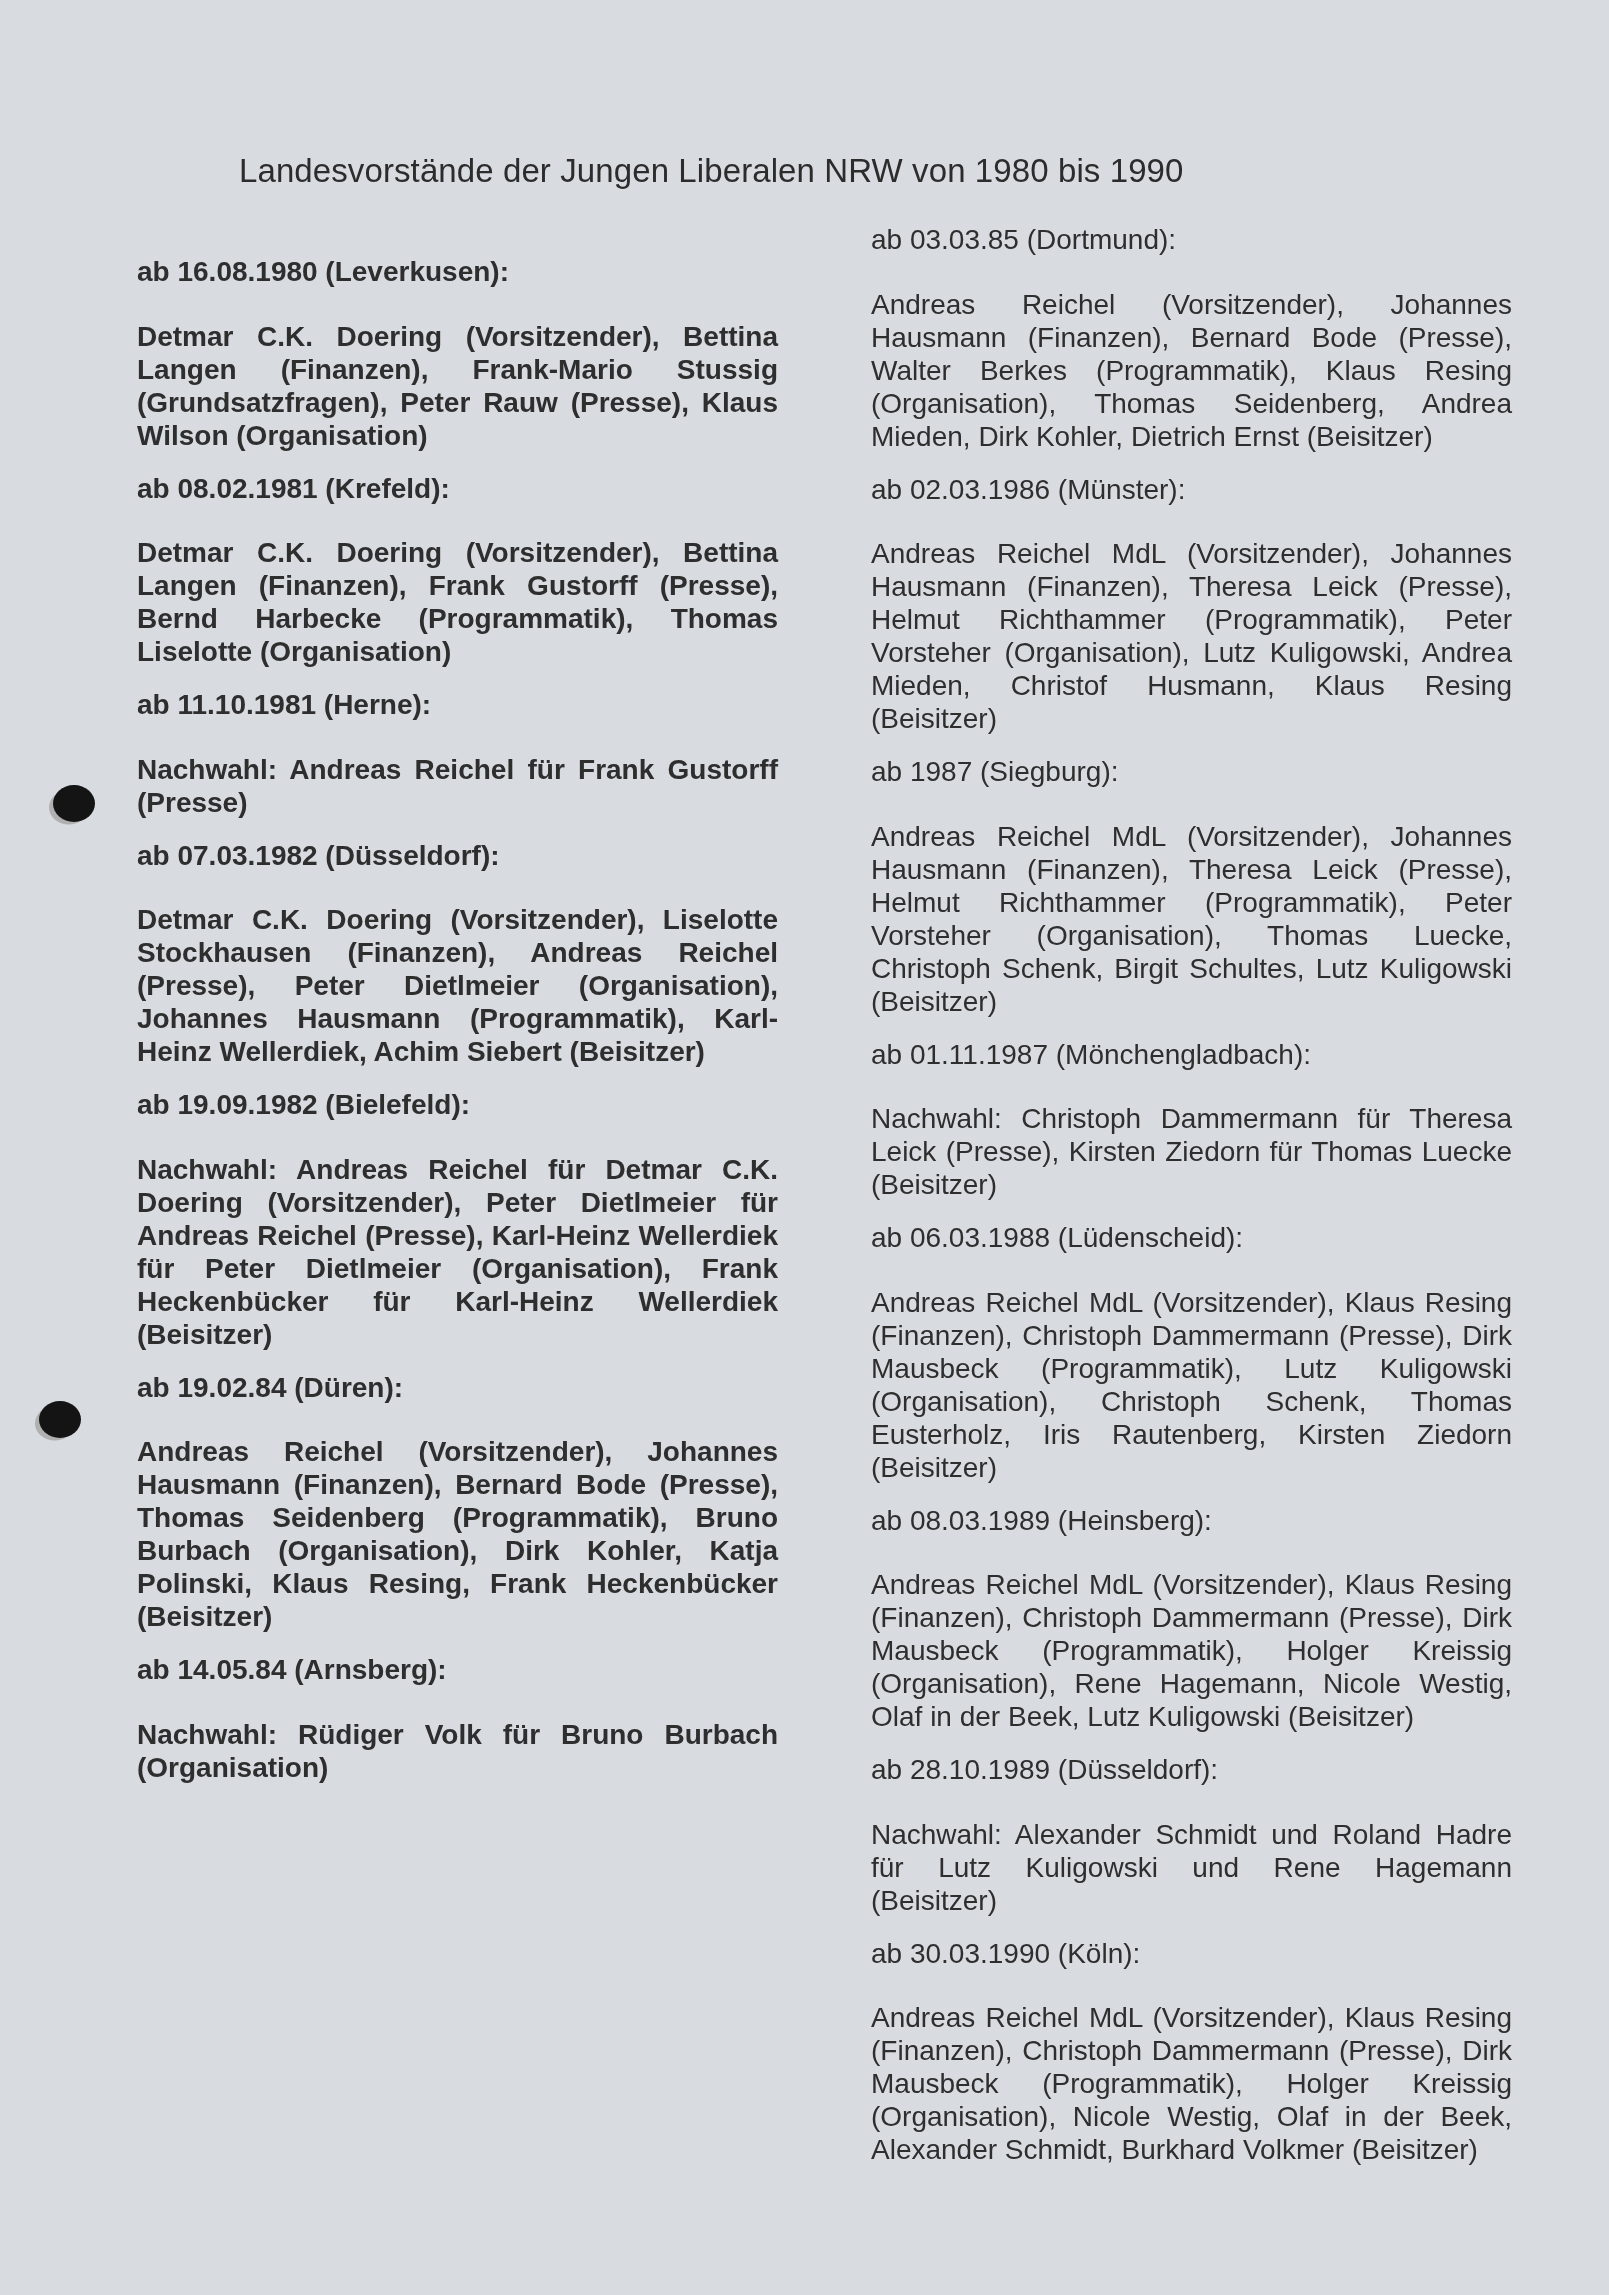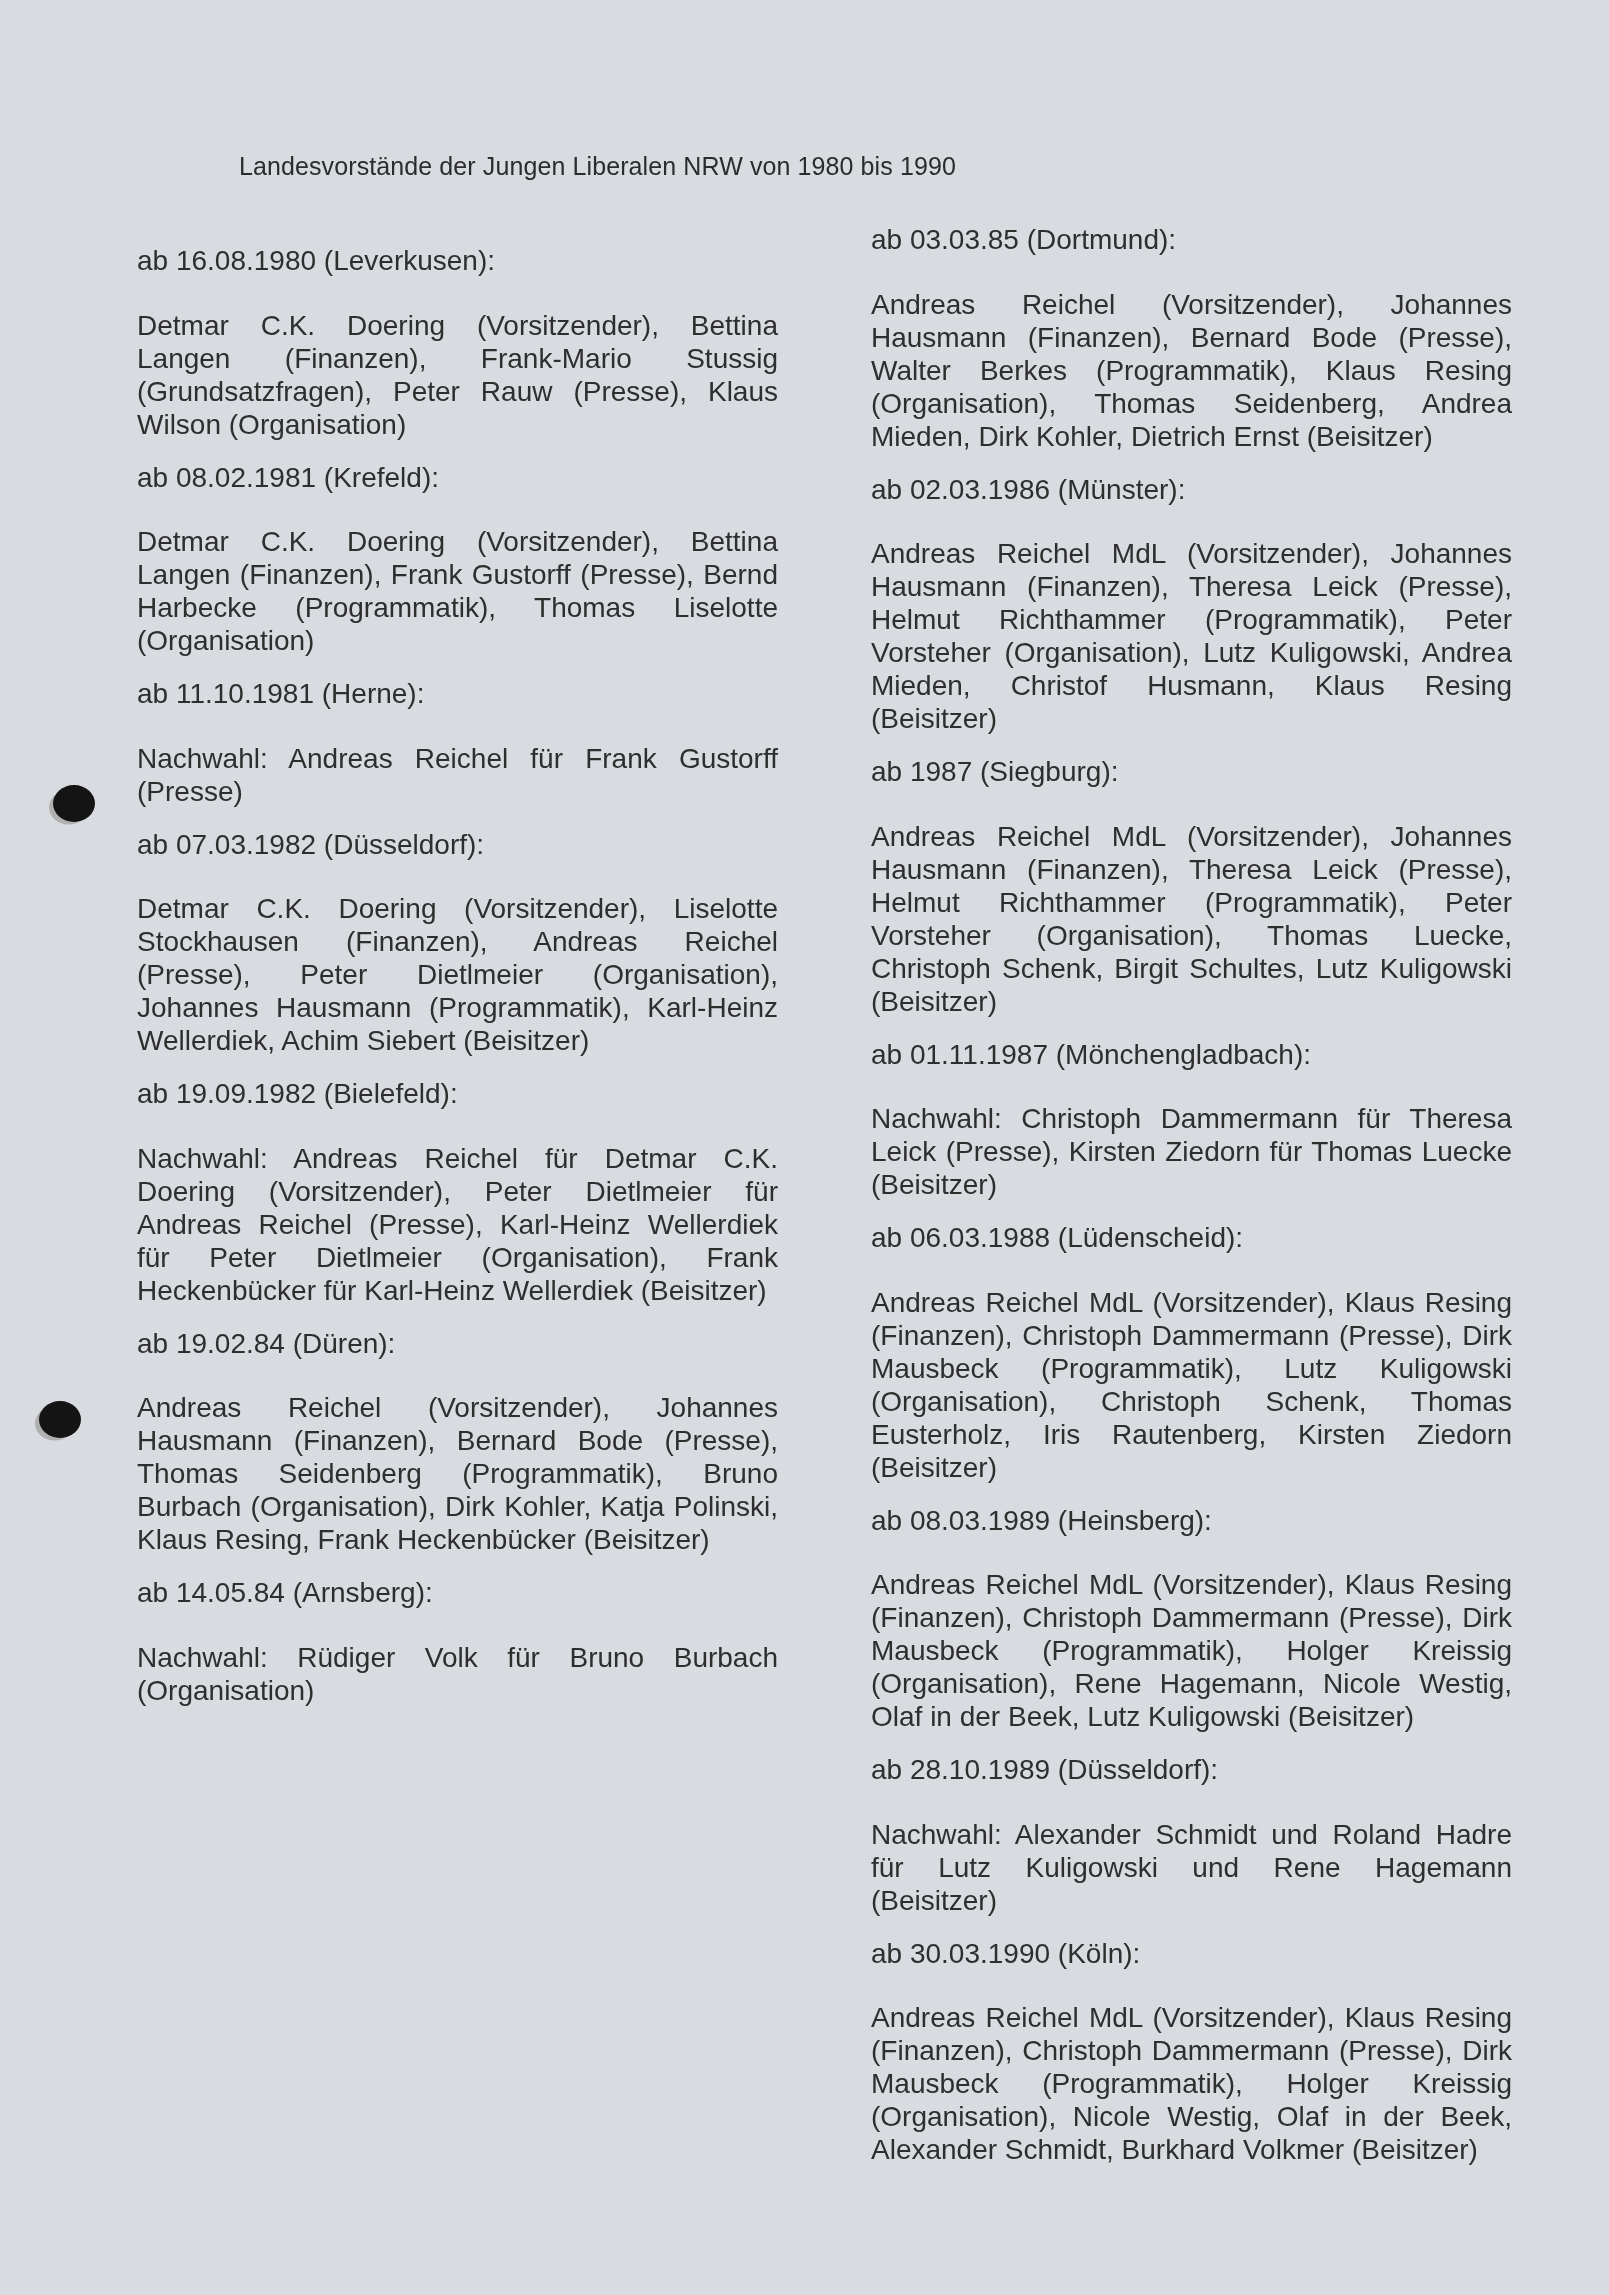--- a/index.html
+++ b/index.html
@@ -5,28 +5,28 @@
   html, body { margin: 0; padding: 0; }
   body {
     width: 1610px; height: 2295px;
     background: #d8dbe0;
     position: relative; overflow: hidden;
     font-family: "Liberation Sans", "DejaVu Sans", sans-serif;
     color: #2e2e2e;
   }
   .page-title {
     position: absolute; left: 239px; top: 152px;
-    font-size: 25px; letter-spacing: 0.1px; white-space: nowrap;
+    font-size: 33px; letter-spacing: 0.1px; white-space: nowrap;
     color: #2c2c2c;
   }
   .col {
     position: absolute; width: 641px;
     font-size: 28px; line-height: 33px;
   }
-  .col-left { left: 137px; top: 244px; }
+  .col-left { left: 137px; top: 255px; font-weight: bold; }
   .col-right { left: 871px; top: 223px; }
   .entry { margin: 0; }
   .entry + .entry { margin-top: 20px; }
   .entry-heading { margin: 0 0 31.5px 0; white-space: nowrap; }
   .entry-body {
     margin: 0; text-align: justify; hyphens: auto;
   }
   .punch-hole {
     position: absolute; width: 42px; height: 37px; border-radius: 50%;
     background: #141414;

